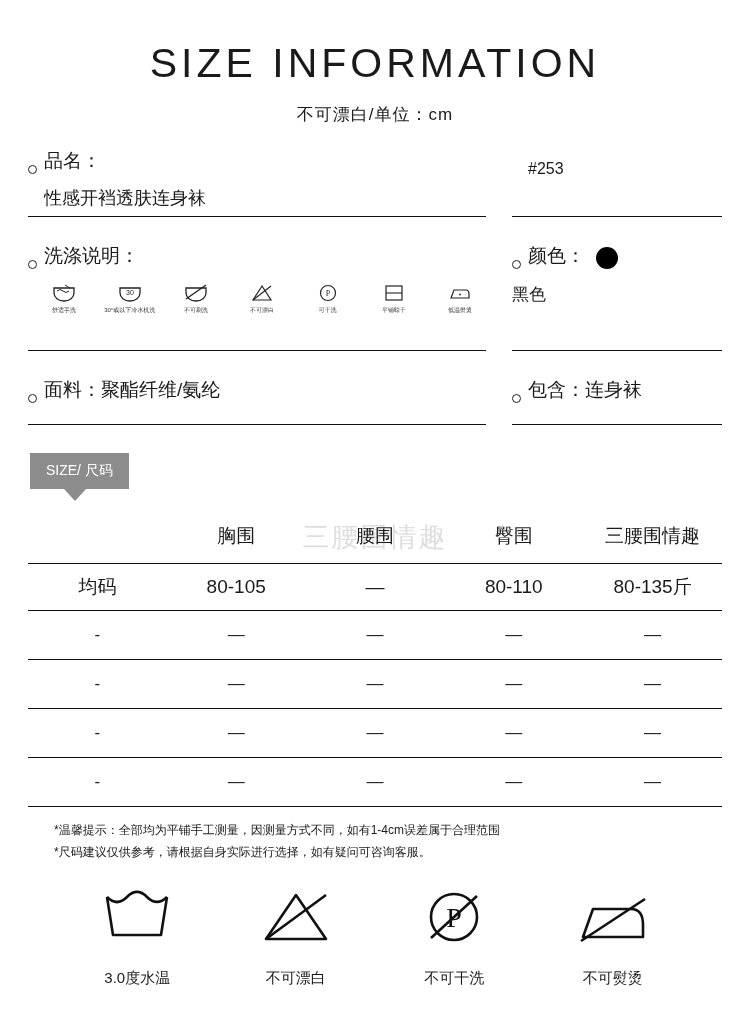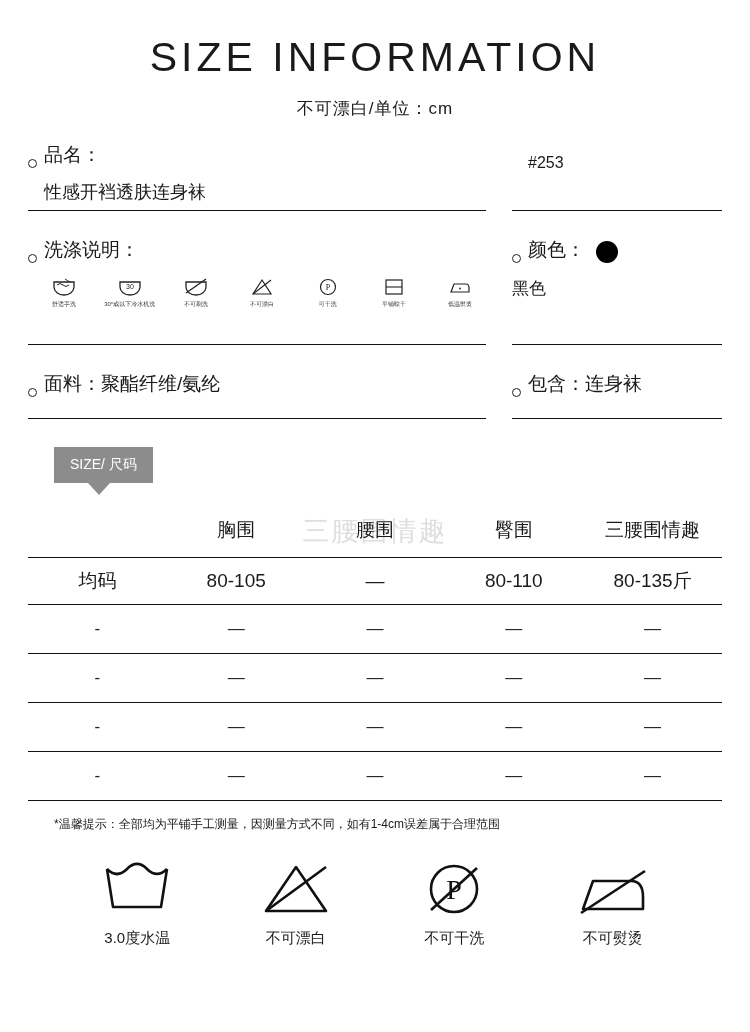--- a/index.html
+++ b/index.html
@@ -8,21 +8,21 @@
     width: 750px; height: 1032px;
     background: #ffffff;
     font-family: "Liberation Sans", sans-serif;
     color: #1a1a1a;
   }
   .page {
     position: relative;
     width: 750px;
     height: 1032px;
     overflow: hidden;
-    padding: 12px 28px;
+    padding: 18px 28px;
   }
 
   
   .main-title {
     text-align: center;
     font-size: 41px;
     letter-spacing: 4px;
     font-weight: 400;
     margin: 22px 0 0 0;
     font-family: "Liberation Sans", sans-serif;
@@ -109,21 +109,21 @@
     position: relative;
     height: 54px;
   }
   .size-tag {
     display: inline-block;
     background: #8c8c8c;
     color: #fff;
     font-size: 14px;
     padding: 9px 16px;
     position: relative;
-    left: 26px;
+    left: 2px;
   }
   .size-tag:after {
     content: "";
     position: absolute;
     left: 34px;
     bottom: -12px;
     border-left: 11px solid transparent;
     border-right: 11px solid transparent;
     border-top: 12px solid #8c8c8c;
   }
@@ -176,21 +176,21 @@
     margin-top: 26px;
     padding: 0 30px;
   }
   .care-item {
     display: flex;
     flex-direction: column;
     align-items: center;
     width: 120px;
   }
   .care-cap {
-    margin-top: 12px;
+    margin-top: 24px;
     font-size: 15px;
   }
 </style>
 </head>
 <body>
 
 <div class="page">
 
   <h1 class="main-title">SIZE INFORMATION</h1>
   <div class="sub-title">不可漂白/单位：cm</div>
@@ -352,20 +352,21 @@
           <td>—</td>
           <td>—</td>
           <td>—</td>
         </tr>
       </tbody>
     </table>
   </div>
 
   <div class="notes">
     <div>*温馨提示：全部均为平铺手工测量，因测量方式不同，如有1-4cm误差属于合理范围</div>
+    <div>*尺码建议仅供参考，请根据自身实际进行选择，如有疑问可咨询客服。</div>
   </div>
 
   <div class="care-row">
 
     <div class="care-item">
       <svg width="80" height="56" viewBox="0 0 80 56">
         <path d="M10 8 L16 46 h48 L70 8" fill="none" stroke="#111" stroke-width="2.6" stroke-linejoin="round"></path>
         <path d="M10 8 q10 10 20 0 q10 -10 20 0 q10 10 20 0" fill="none" stroke="#111" stroke-width="2.6"></path>
       </svg>
       <div class="care-cap">3.0度水温</div>

